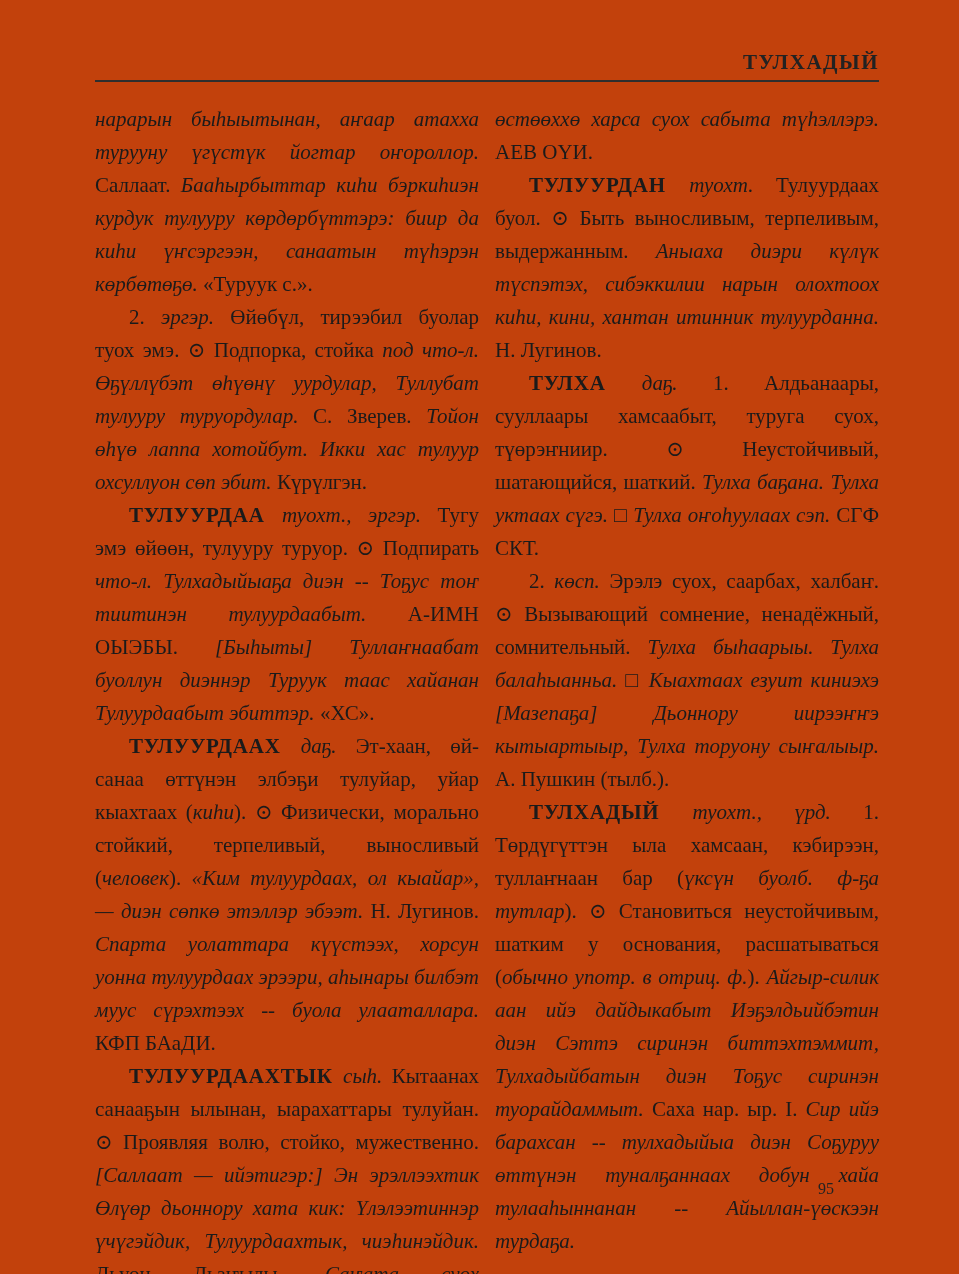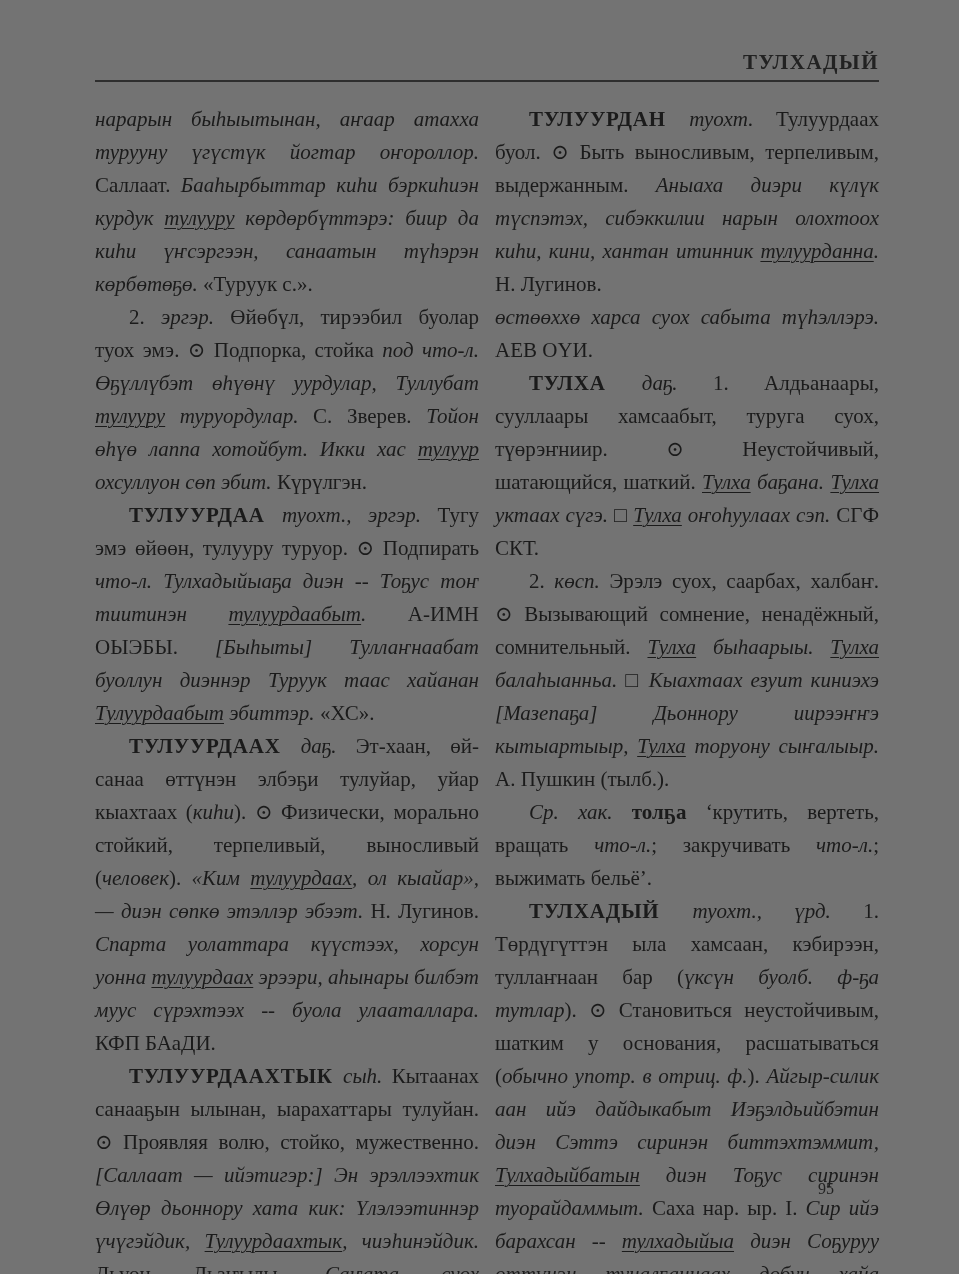--- a/index.html
+++ b/index.html
@@ -4,21 +4,21 @@
 <style>
   html, body {
     margin: 0;
     padding: 0;
     background: #ffffff;
   }
   .page {
     position: relative;
     width: 959px;
     height: 1274px;
-    background: #737373;
+    background: #c2410c;
     font-family: "Liberation Serif", "DejaVu Serif", serif;
     color: #1b1b1b;
     overflow: hidden;
   }
   .running-head {
     position: absolute;
     top: 50px;
     right: 80px;
     font-weight: 700;
     font-size: 21px;
@@ -49,21 +49,20 @@
   .para {
     margin: 0;
   }
   .para.indent {
     text-indent: 34px;
   }
   .s-i { font-style: italic; }
   .s-b { font-weight: 700; }
   .s-h { font-weight: 700; letter-spacing: 0.8px; }
   .s-u {
-    text-decoration: underline;
     text-underline-offset: 3px;
     text-decoration-thickness: 1.2px;
   }
   .page-number {
     position: absolute;
     top: 1180px;
     right: 125px;
     font-size: 16px;
     color: #222;
   }
@@ -76,22 +75,21 @@
   <div class="header-rule"></div>
   <div class="content">
     <div class="col">
         <p class="para"><span class="s-i">нарарын быһыытынан, аҥаар атахха турууну үгүстүк йогтар оҥороллор. </span><span>Саллаат. </span><span class="s-i">Бааһырбыттар киһи бэркиһиэн курдук </span><span class="s-i s-u">тулууру</span><span class="s-i"> көрдөрбүттэрэ: биир да киһи үҥсэргээн, санаатын түһэрэн көрбөтөҕө. </span><span>«Туруук с.».</span></p>
         <p class="para indent"><span>2. </span><span class="s-i">эргэр. </span><span>Өйөбүл, тирээбил буолар туох эмэ. ⊙ Подпорка, стойка </span><span class="s-i">под что-л. </span><span class="s-i">Өҕүллүбэт өһүөнү уурдулар, Туллубат </span><span class="s-i s-u">тулууру</span><span class="s-i"> туруордулар. </span><span>С. Зверев. </span><span class="s-i">Тойон өһүө лаппа хотойбут. Икки хас </span><span class="s-i s-u">тулуур</span><span class="s-i"> охсуллуон сөп эбит. </span><span>Күрүлгэн.</span></p>
         <p class="para indent"><span class="s-h">ТУЛУУРДАА </span><span class="s-i">туохт., эргэр. </span><span>Тугу эмэ өйөөн, тулууру туруор. ⊙ Подпирать </span><span class="s-i">что-л. </span><span class="s-i">Тулхадыйыаҕа диэн -- Тоҕус тоҥ тиитинэн </span><span class="s-i s-u">тулуурдаабыт</span><span class="s-i">. </span><span>А-ИМН ОЫЭБЫ. </span><span class="s-i">[Быһыты] Туллаҥнаабат буоллун диэннэр Туруук таас хайанан </span><span class="s-i s-u">Тулуурдаабыт</span><span class="s-i"> эбиттэр. </span><span>«ХС».</span></p>
         <p class="para indent"><span class="s-h">ТУЛУУРДААХ </span><span class="s-i">даҕ. </span><span>Эт-хаан, өй-санаа өттүнэн элбэҕи тулуйар, уйар кыахтаах (</span><span class="s-i">киһи</span><span>). ⊙ Физически, морально стойкий, терпеливый, выносливый (</span><span class="s-i">человек</span><span>). </span><span class="s-i">«Ким </span><span class="s-i s-u">тулуурдаах</span><span class="s-i">, ол кыайар», — диэн сөпкө этэллэр эбээт. </span><span>Н. Лугинов. </span><span class="s-i">Спарта уолаттара күүстээх, хорсун уонна </span><span class="s-i s-u">тулуурдаах</span><span class="s-i"> эрээри, аһынары билбэт муус сүрэхтээх -- буола улааталлара. </span><span>КФП БАаДИ.</span></p>
         <p class="para indent"><span class="s-h">ТУЛУУРДААХТЫК </span><span class="s-i">сыһ. </span><span>Кытаанах санааҕын ылынан, ыарахаттары тулуйан. ⊙ Проявляя волю, стойко, мужественно. </span><span class="s-i">[Саллаат — ийэтигэр:] Эн эрэллээхтик Өлүөр дьоннору хата кик: Үлэлээтиннэр үчүгэйдик, </span><span class="s-i s-u">Тулуурдаахтык</span><span class="s-i">, чиэһинэйдик. </span><span>Дьуон Дьаҥылы. </span><span class="s-i">Саҥата суох кэрэспэдьиэн бу да омурҕаҥҥа </span></p>
       </div>
     <div class="col">
+        <p class="para"><span class="s-i">өстөөххө харса суох сабыта түһэллэрэ. </span><span>АЕВ ОҮИ.</span></p>
         <p class="para indent"><span class="s-h">ТУЛУУРДАН </span><span class="s-i">туохт. </span><span>Тулуурдаах буол. ⊙ Быть выносливым, терпеливым, выдержанным. </span><span class="s-i">Аныаха диэри күлүк түспэтэх, сибэккилии нарын олохтоох киһи, кини, хантан итинник </span><span class="s-i s-u">тулуурданна</span><span class="s-i">. </span><span>Н. Лугинов.</span></p>
-        <p class="para"><span class="s-i">өстөөххө харса суох сабыта түһэллэрэ. </span><span>АЕВ ОҮИ.</span></p>
         <p class="para indent"><span class="s-h">ТУЛХА </span><span class="s-i">даҕ. </span><span>1. Алдьанаары, сууллаары хамсаабыт, туруга суох, түөрэҥниир. ⊙ Неустойчивый, шатающийся, шаткий. </span><span class="s-i s-u">Тулха</span><span class="s-i"> баҕана. </span><span class="s-i s-u">Тулха</span><span class="s-i"> уктаах сүгэ. </span><span>□ </span><span class="s-i s-u">Тулха</span><span class="s-i"> оҥоһуулаах сэп. </span><span>СГФ СКТ.</span></p>
         <p class="para indent"><span>2. </span><span class="s-i">көсп. </span><span>Эрэлэ суох, саарбах, халбаҥ. ⊙ Вызывающий сомнение, ненадёжный, сомнительный. </span><span class="s-i s-u">Тулха</span><span class="s-i"> быһаарыы. </span><span class="s-i s-u">Тулха</span><span class="s-i"> балаһыанньа. </span><span>□ </span><span class="s-i">Кыахтаах езуит киниэхэ [Мазепаҕа] Дьоннору иирээҥҥэ кытыартыыр, </span><span class="s-i s-u">Тулха</span><span class="s-i"> торуону сыҥалыыр. </span><span>А. Пушкин (тылб.).</span></p>
-        <p class="para indent"><span class="s-i">Ср. хак. </span><span class="s-b">толҕа </span><span>‘крутить, вертеть, вращать </span><span class="s-i">что-л.</span><span>; закручивать </span><span class="s-i">что-л.</span><span>; выжимать бельё’.</span></p>
         <p class="para indent"><span class="s-h">ТУЛХАДЫЙ </span><span class="s-i">туохт., үрд. </span><span>1. Төрдүгүттэн ыла хамсаан, кэбирээн, туллаҥнаан бар (</span><span class="s-i">үксүн буолб. ф-ҕа тутлар</span><span>). ⊙ Становиться неустойчивым, шатким у основания, расшатываться (</span><span class="s-i">обычно употр. в отриц. ф.</span><span>). </span><span class="s-i">Айгыр-силик аан ийэ дайдыкабыт Иэҕэлдьийбэтин диэн Сэттэ сиринэн биттэхтэммит, </span><span class="s-i s-u">Тулхадыйбатын</span><span class="s-i"> диэн Тоҕус сиринэн туорайдаммыт. </span><span>Саха нар. ыр. I. </span><span class="s-i">Сир ийэ барахсан -- </span><span class="s-i s-u">тулхадыйыа</span><span class="s-i"> диэн Соҕуруу өттүнэн туналҕаннаах добун хайа тулааһыннанан -- Айыллан-үөскээн турдаҕа. </span></p>
       </div>
   </div>
   <div class="page-number">95</div>
 </div>
 
 </body></html>

